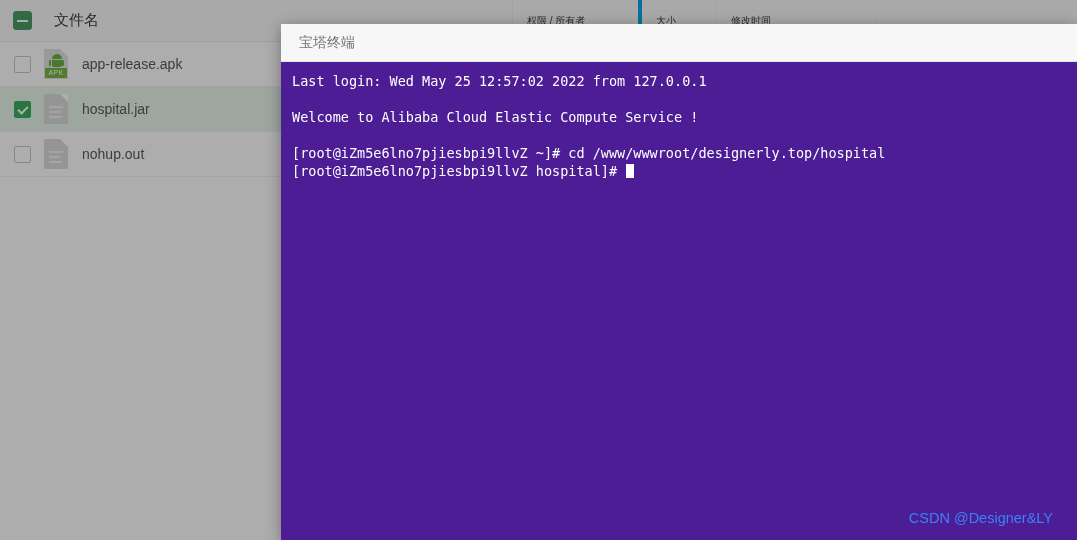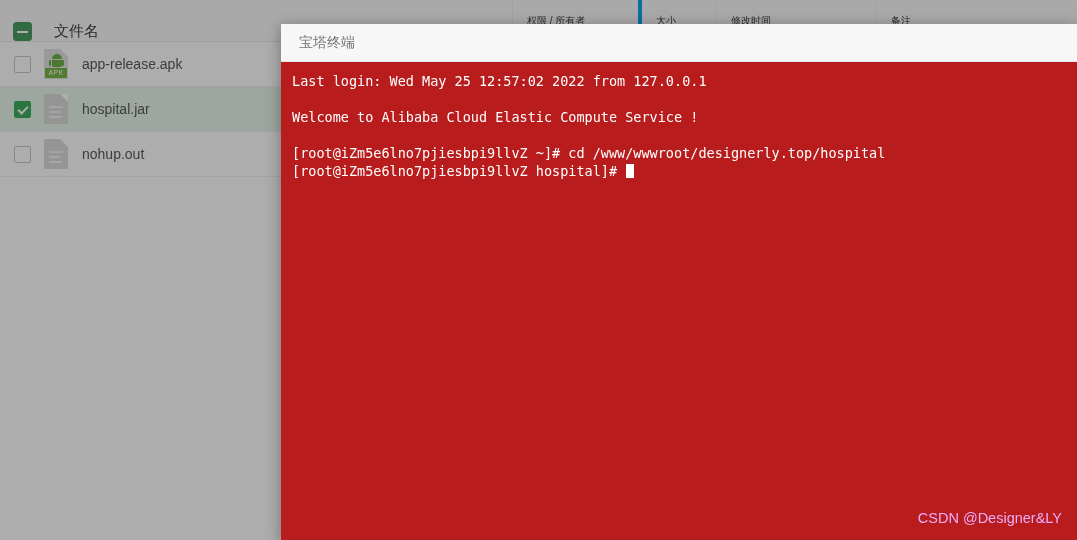--- a/index.html
+++ b/index.html
@@ -28,21 +28,21 @@
     position: absolute;
     left: 0; top: 0;
     width: 1077px;
   }
 
   .fm-header {
     height: 42px;
     background: #fafafa;
     border-bottom: 1px solid #e8e8e8;
     display: flex;
-    align-items: flex-end;
+    align-items: center;
     box-sizing: border-box;
   }
 
   .fm-row {
     height: 45px;
     display: flex;
     align-items: center;
     box-sizing: border-box;
     border-bottom: 1px solid #f0f0f0;
     background: #ffffff;
@@ -280,21 +280,21 @@
     color: #737373;
     font-family: "Liberation Sans", sans-serif;
   }
 
   #terminal-body {
     position: absolute;
     left: 0;
     top: 38px;
     right: 0;
     bottom: 0;
-    background: #b91c1c;
+    background: #4c1d95;
     padding: 10px 0 0 11px;
     box-sizing: border-box;
     overflow: hidden;
   }
 
   .term-line {
     font-family: "DejaVu Sans Mono", "Liberation Mono", monospace;
     font-size: 13.5px;
     line-height: 18px;
     color: #ffffff;
@@ -307,24 +307,24 @@
     display: inline-block;
     width: 8px;
     height: 14px;
     background: #ffffff;
     vertical-align: -2px;
     margin-left: 1px;
   }
 
   #watermark {
     position: absolute;
-    right: 15px;
+    right: 24px;
     bottom: 14px;
     font-size: 14.5px;
-    color: #f0abfc;
+    color: #3b82f6;
     font-family: "Liberation Sans", sans-serif;
     white-space: nowrap;
   }
 </style>
 </head>
 <body>
 
 <div id="file-manager">
   <div class="fm-table">
 

